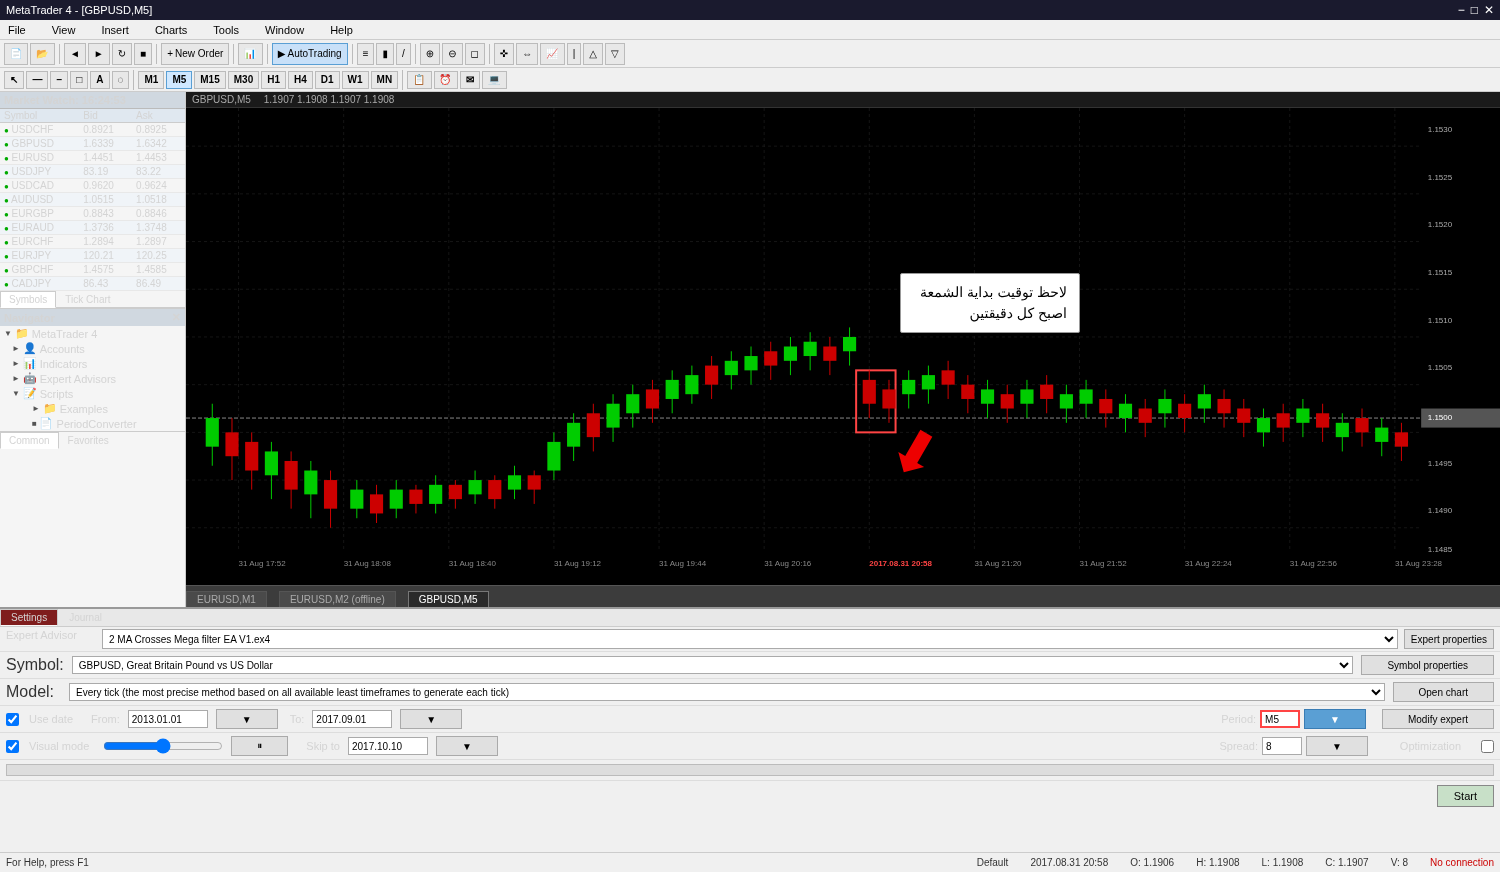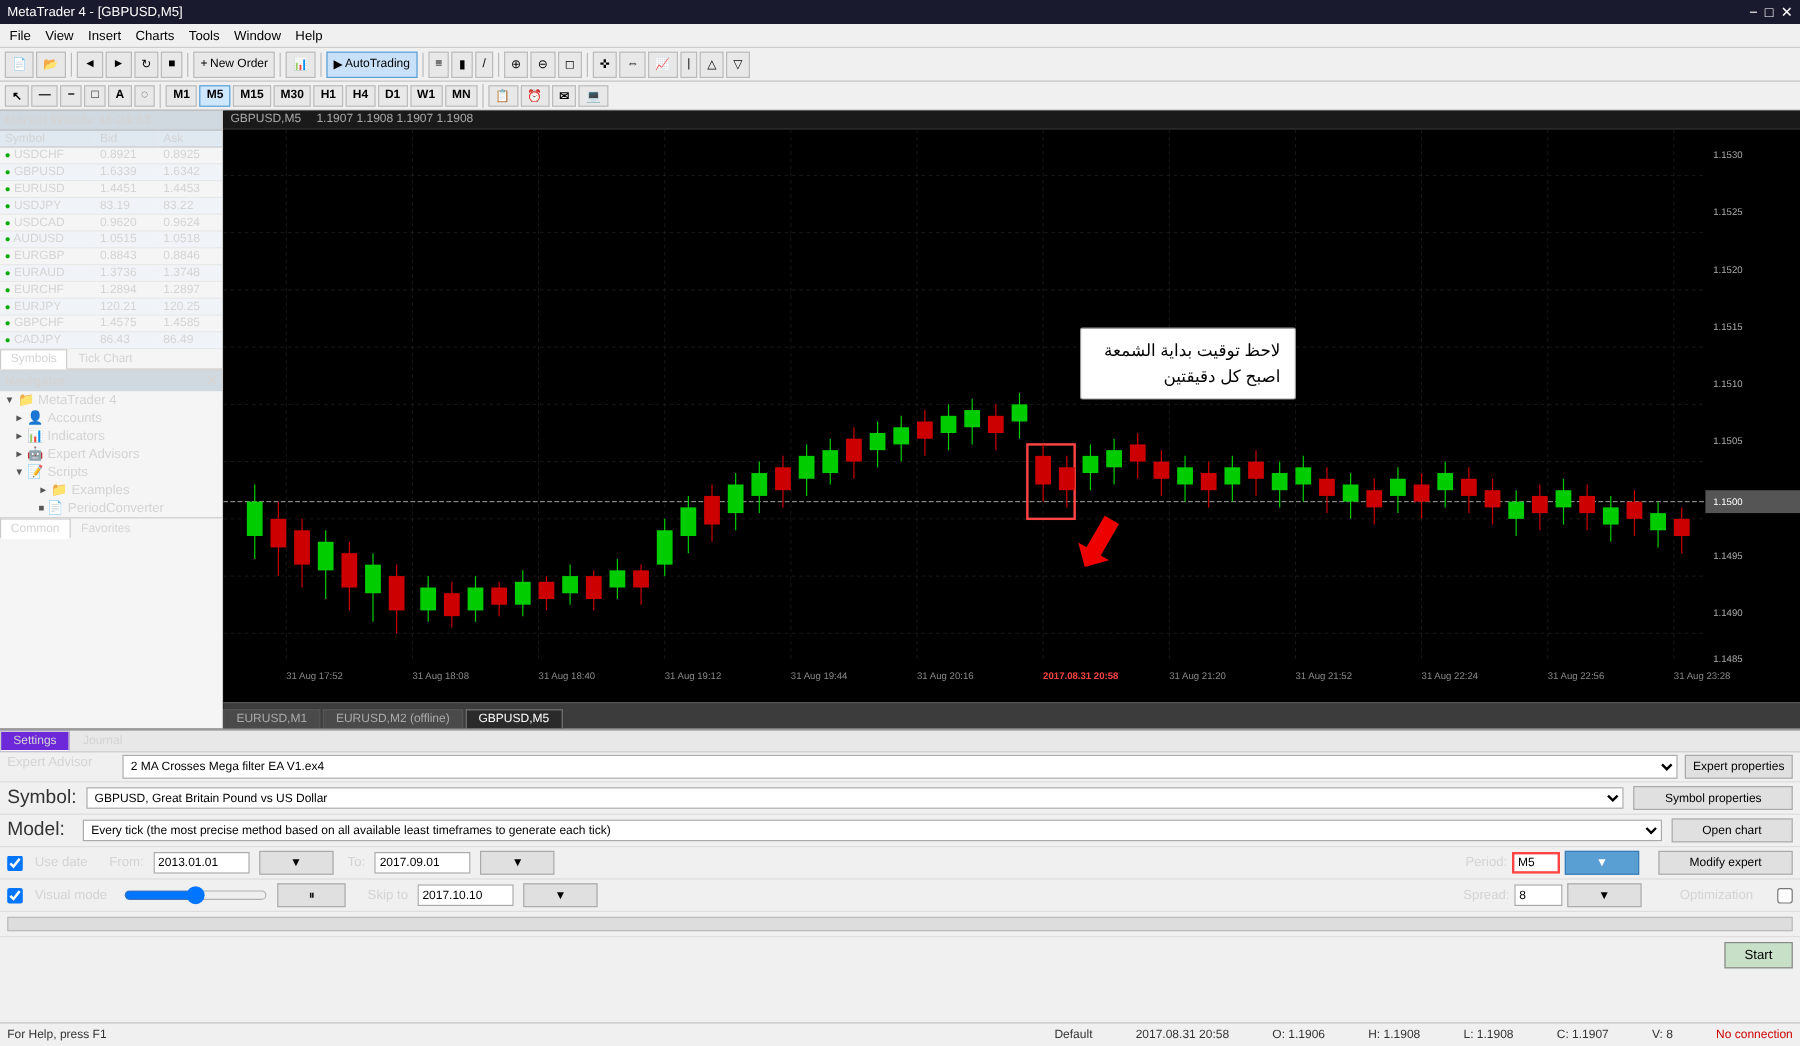--- a/index.html
+++ b/index.html
@@ -20,21 +20,21 @@
     .title-bar-controls span { cursor: pointer; font-size: 12px; }
 
     
     .menu-bar {
       background: #f0f0f0;
       color: #000;
       height: 20px;
       display: flex;
       align-items: center;
       padding: 0 4px;
-      gap: 4px;
+      gap: 18px;
       font-size: 11px;
       border-bottom: 1px solid #ccc;
     }
     .menu-bar span { cursor: pointer; padding: 1px 4px; }
 
     
     .toolbar {
       background: #f0f0f0;
       height: 28px;
       display: flex;
@@ -196,21 +196,21 @@
       align-items: flex-end;
     }
     .chart-tab {
       padding: 2px 10px;
       font-size: 10px;
       cursor: pointer;
       color: #aaa;
       border: 1px solid #555;
       border-bottom: none;
       background: #4a4a4a;
-      margin-right: 2px;
+      margin-right: 12px;
     }
     .chart-tab.active { background: #2a2a2a; color: #fff; border-color: #777; }
 
     
     .chart-tooltip {
       position: absolute;
       background: #fff;
       border: 1px solid #999;
       padding: 8px 12px;
       font-size: 14px;
@@ -294,21 +294,21 @@
       display: flex;
       background: #e8e8e8;
       border-bottom: 1px solid #ccc;
     }
     .bottom-tab {
       padding: 2px 10px;
       font-size: 10px;
       cursor: pointer;
       border: 1px solid transparent;
     }
-    .bottom-tab.active { background: #6d28d9; border: 1px solid #ccc; border-bottom: 1px solid #f8f8f8; }
+    .bottom-tab.active { background: #7f1d1d; border: 1px solid #ccc; border-bottom: 1px solid #f8f8f8; }
 
     .start-btn {
       background: #c8e0c8;
       border: 1px solid #888;
       height: 22px;
       padding: 0 16px;
       font-size: 11px;
       cursor: pointer;
       margin-left: auto;
     }
@@ -321,21 +321,21 @@
       display: flex;
       align-items: center;
       padding: 0 6px;
       font-size: 10px;
       color: #333;
       gap: 20px;
     }
     .status-right {
       margin-left: auto;
       display: flex;
-      gap: 36px;
+      gap: 22px;
       justify-content: center;
     }
 
     
     .grid-line-h {
       stroke: #2a2a2a;
       stroke-width: 0.5;
       stroke-dasharray: 3,3;
     }
     .grid-line-v {

